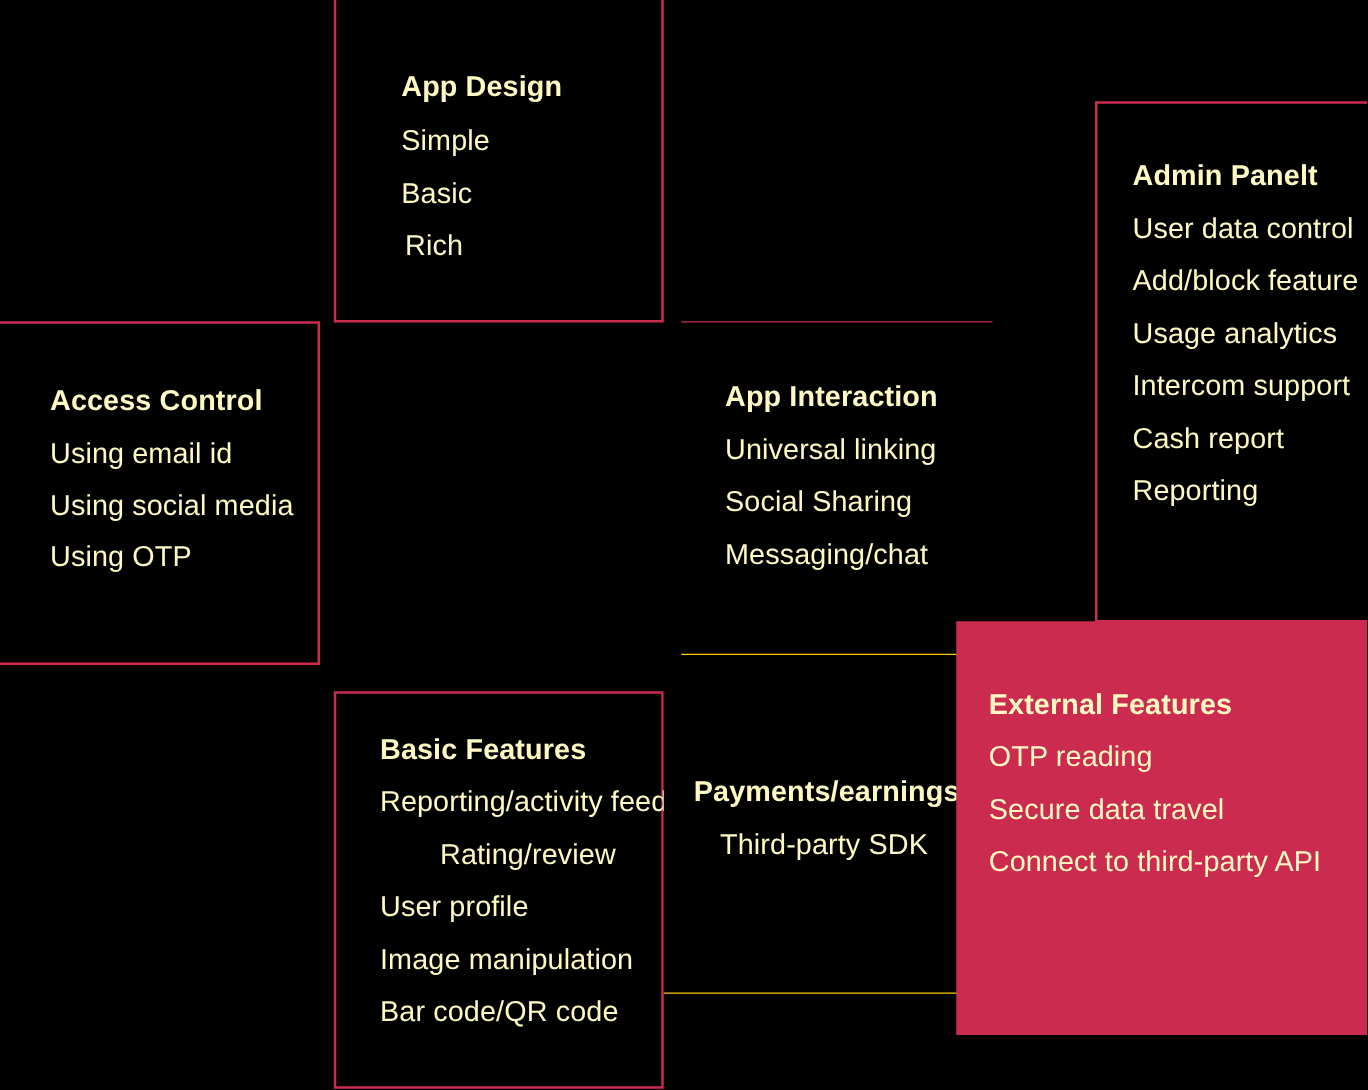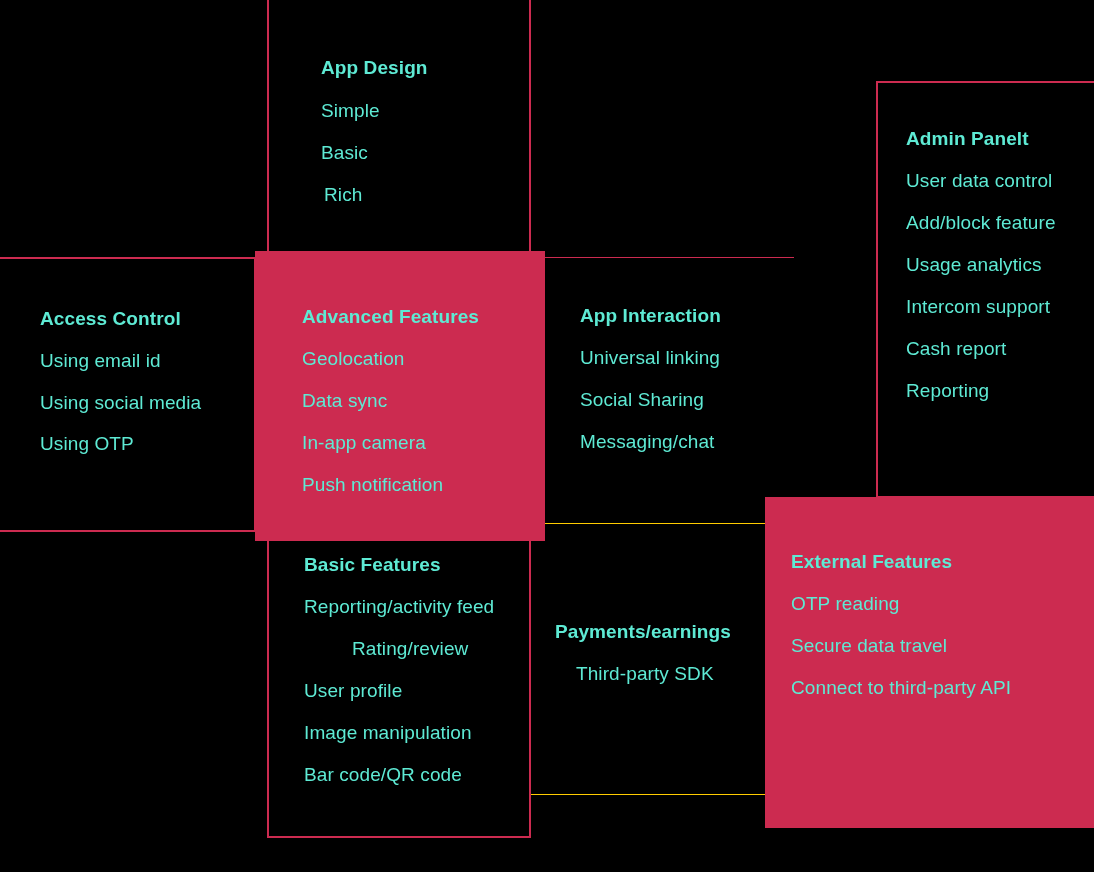--- a/index.html
+++ b/index.html
@@ -35,22 +35,22 @@
     position: absolute;
     background: #CC2B50;
   }
   .rule.yellow {
     background: #FFCC00;
   }
 
   .entry {
     position: absolute;
     white-space: nowrap;
-    color: #5eead4;
-    font-size: 19px;
+    color: #fef9c3;
+    font-size: 23px;
     line-height: 1;
     letter-spacing: 0.1px;
   }
   .entry.head {
     font-weight: bold;
   }
 
   
   #box-app-design { left: 267px; top: -8px; width: 264px; height: 266px; }
   #app-design-title { left: 52px; top: 64px; }
@@ -84,21 +84,21 @@
   #box-admin { left: 837px; top: 81px; width: 268px; height: 417px; margin-left: 39px; }
   #admin-title { left: 28px; top: 46px; }
   #admin-0 { left: 28px; top: 88px; }
   #admin-1 { left: 28px; top: 130px; }
   #admin-2 { left: 28px; top: 172px; }
   #admin-3 { left: 28px; top: 214px; }
   #admin-4 { left: 28px; top: 256px; }
   #admin-5 { left: 28px; top: 298px; }
 
   
-  #box-basic { left: 267px; top: 520px; width: 264px; height: 318px; }
+  #box-basic { left: 267px; top: 553px; width: 264px; height: 318px; }
   #basic-title { left: 35px; top: 33px; }
   #basic-0 { left: 35px; top: 75px; }
   #basic-1 { left: 35px; top: 117px; margin-left: 48px; }
   #basic-2 { left: 35px; top: 159px; }
   #basic-3 { left: 35px; top: 201px; }
   #basic-4 { left: 35px; top: 243px; }
 
   
   #box-payments { left: 531px; top: 524px; width: 235px; height: 270px; }
   #pay-title { left: 24px; top: 98px; }
@@ -163,27 +163,20 @@
     <div class="entry" id="basic-2">User profile</div>
     <div class="entry" id="basic-3">Image manipulation</div>
     <div class="entry" id="basic-4">Bar code/QR code</div>
   </div>
 
   <div class="box plain" id="box-payments">
     <div class="entry head" id="pay-title">Payments/earnings</div>
     <div class="entry" id="pay-0">Third-party SDK</div>
   </div>
 
-  <div class="box filled" id="box-advanced">
-    <div class="entry head" id="adv-title">Advanced Features</div>
-    <div class="entry" id="adv-0">Geolocation</div>
-    <div class="entry" id="adv-1">Data sync</div>
-    <div class="entry" id="adv-2">In-app camera</div>
-    <div class="entry" id="adv-3">Push notification</div>
-  </div>
 
   <div class="box filled" id="box-external">
     <div class="entry head" id="ext-title">External Features</div>
     <div class="entry" id="ext-0">OTP reading</div>
     <div class="entry" id="ext-1">Secure data travel</div>
     <div class="entry" id="ext-2">Connect to third-party API</div>
   </div>
 
 </div>
 

